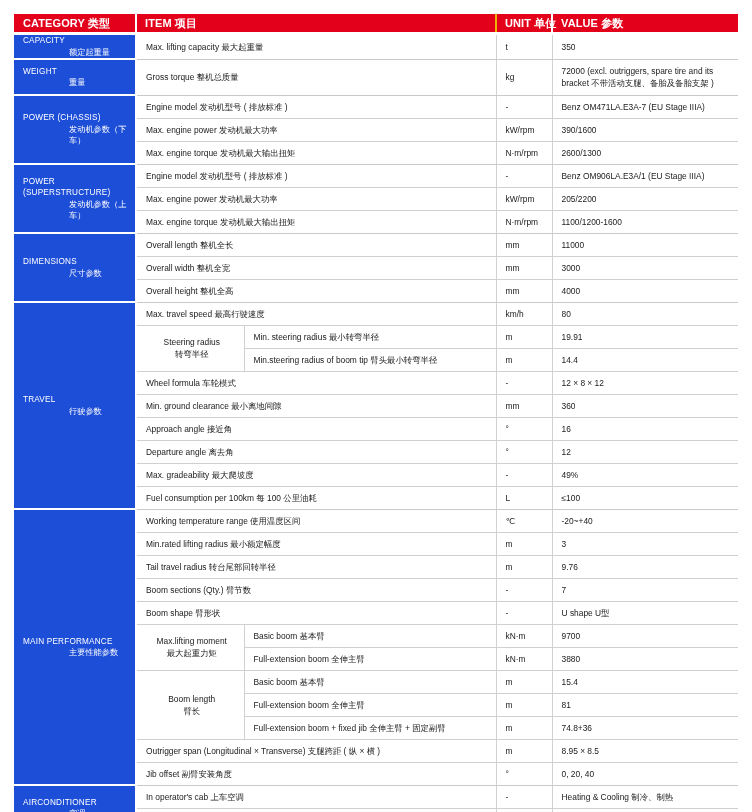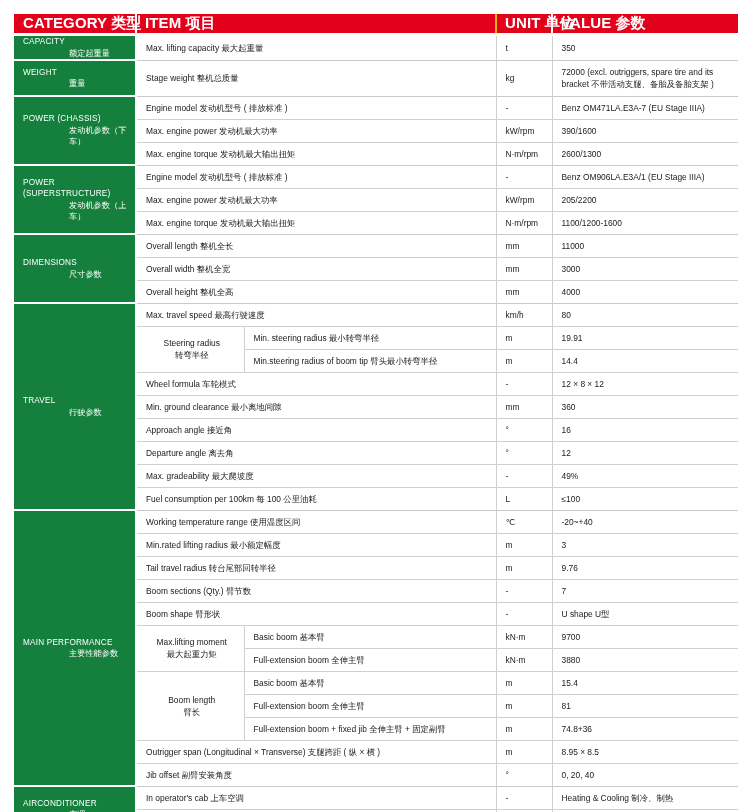--- a/index.html
+++ b/index.html
@@ -26,21 +26,21 @@
   table.spec col.c-sub{width:108px;}
   table.spec col.c-item{width:252px;}
   table.spec col.c-unit{width:56px;}
   table.spec col.c-val{width:186px;}
 
   
   thead th{
     background:#e3001b;
     color:#ffffff;
     font-weight:bold;
-    font-size:15px;
+    font-size:11px;
     text-align:left;
     letter-spacing:.1px;
     height:18px;
     padding:0 0 0 8px;
     border:0;
     vertical-align:middle;
     white-space:nowrap;
   }
   thead th.h-cat{
     border-right:2px solid #ffffff;
@@ -48,21 +48,21 @@
   }
   thead th.h-item{border-right:2px solid #eab308;}
   thead th.h-unit{border-right:2px solid #ffffff;}
   thead tr{height:18px;}
 
   
   tbody tr.gap td{height:3px;padding:0;border:0;background:#ffffff;}
 
   
   td.cat{
-    background:#15803d;
+    background:#1d4ed8;
     color:#ffffff;
     font-size:8.2px;
     line-height:11.5px;
     vertical-align:middle;
     padding:0 6px 0 9px;
     border-bottom:2px solid #ffffff;
     border-right:2px solid #ffffff;
   }
   td.cat .en{display:block;letter-spacing:.2px;}
   td.cat .zh{display:block;margin-left:46px;}
@@ -126,21 +126,21 @@
           </td>
           <td class="item" colspan="2">Max. lifting capacity 最大起重量</td>
           <td class="unit">t</td>
           <td class="val">350</td>
         </tr>
         <tr class="last-of-group">
           <td class="cat mid" rowspan="1">
             <span class="en">WEIGHT</span>
             <span class="zh">重量</span>
           </td>
-          <td class="item" colspan="2">Stage weight 整机总质量</td>
+          <td class="item" colspan="2">Gross torque 整机总质量</td>
           <td class="unit">kg</td>
           <td class="val multi">72000 (excl. outriggers, spare tire and its bracket 不带活动支腿、备胎及备胎支架 )</td>
         </tr>
         <tr>
           <td class="cat mid" rowspan="3">
             <span class="en">POWER (CHASSIS)</span>
             <span class="zh">发动机参数（下车）</span>
           </td>
           <td class="item" colspan="2">Engine model 发动机型号 ( 排放标准 )</td>
           <td class="unit">-</td>

